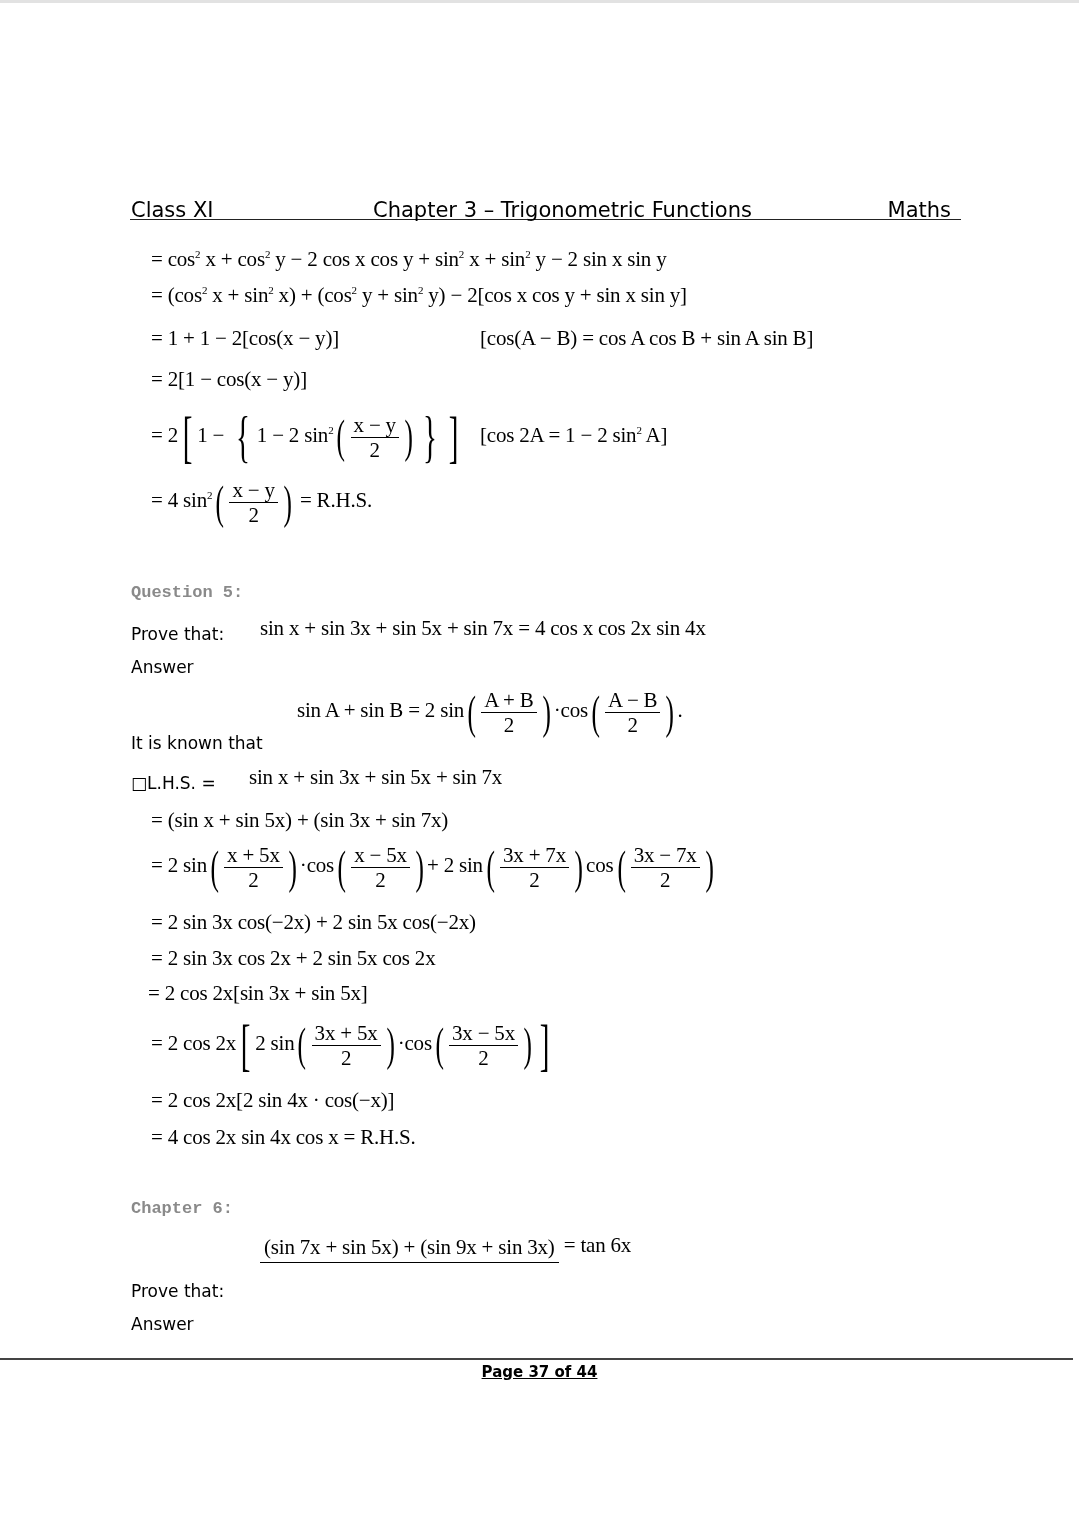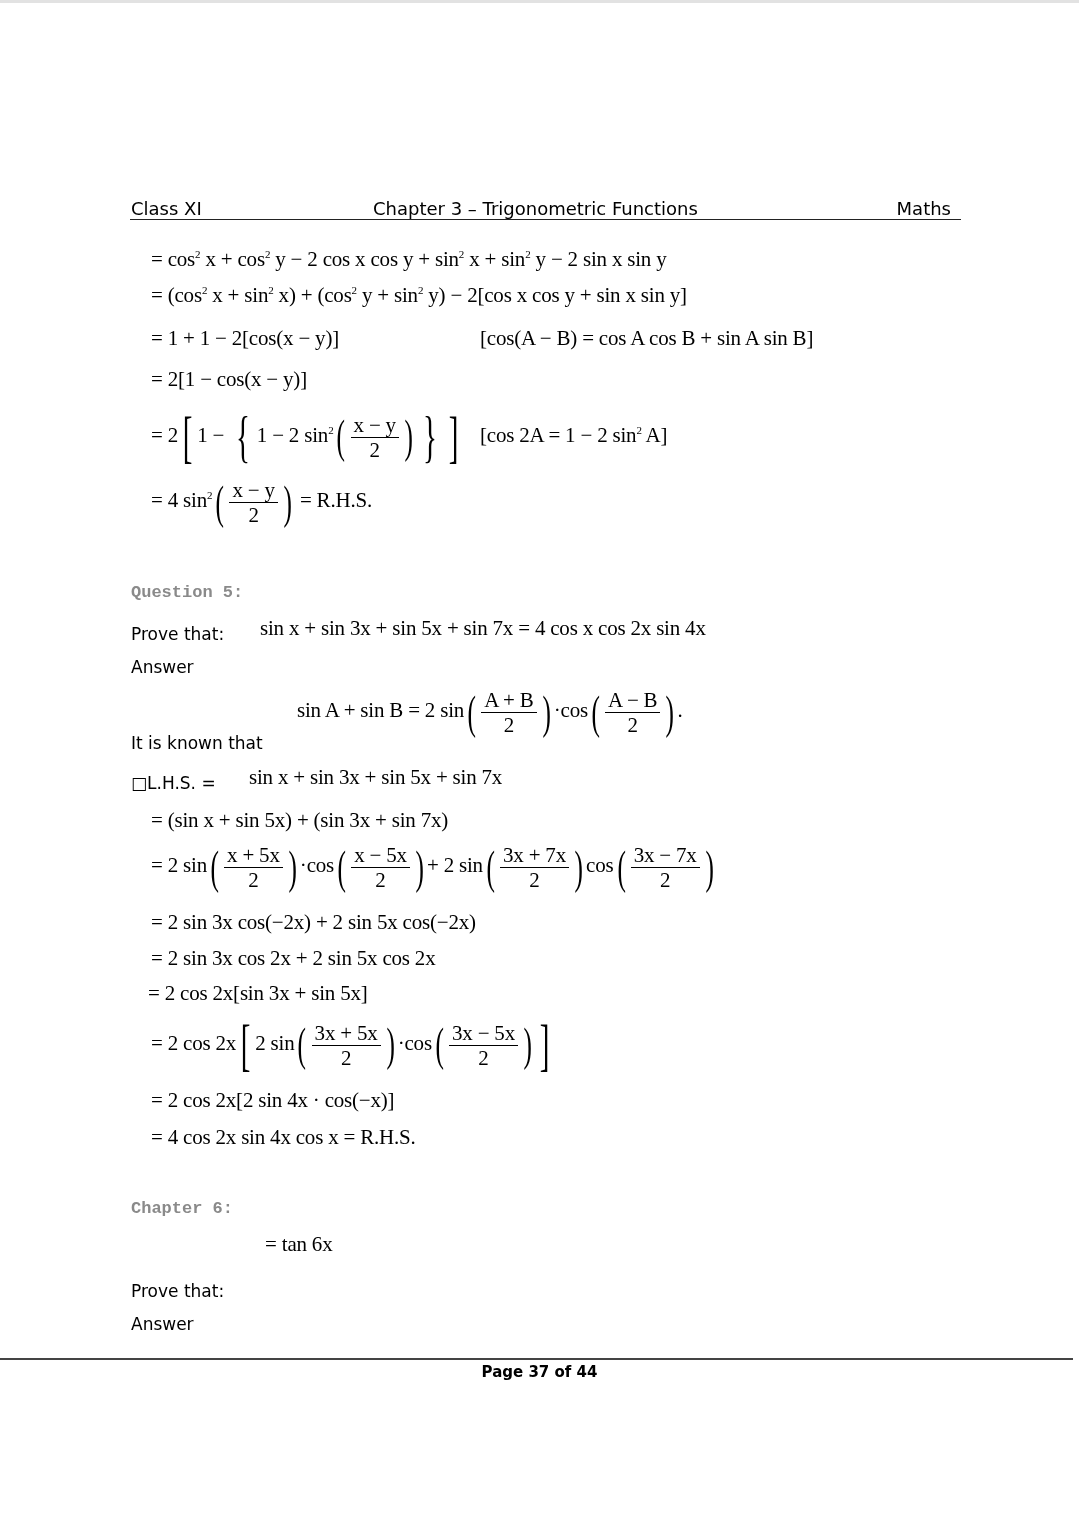--- a/index.html
+++ b/index.html
@@ -1,33 +1,33 @@
 <!DOCTYPE html>
 <html><head>
 <meta charset="utf-8">
 <style>
   html, body { margin:0; padding:0; }
   body { width:1079px; height:1528px; background:#fff; position:relative; overflow:hidden; color:#000; }
   .topstrip { position:absolute; left:0; top:0; width:1079px; height:3px; background:#e2e2e2; }
-  .hdr { position:absolute; top:197px; left:130px; width:831px; height:22px; border-bottom:1.5px solid #222; font-family:"DejaVu Sans", sans-serif; font-size:18px; }
+  .hdr { position:absolute; top:197px; left:130px; width:831px; height:22px; border-bottom:1.5px solid #222; font-family:"DejaVu Sans", sans-serif; font-size:21px; }
   .hdr span { position:absolute; top:1px; }
   .m { position:absolute; font-family:"Liberation Serif", serif; font-size:21px; white-space:nowrap; letter-spacing:-0.2px;margin-left:16px; }
   .s { position:absolute; font-family:"DejaVu Sans", sans-serif; font-size:17px; white-space:nowrap; }
   .q { position:absolute; font-family:Liberation Mono, monospace; font-size:17px; font-weight:bold; color:#8a8a8a; }
   sup { font-size:11px; vertical-align:8px; }
   .frac { display:inline-block; vertical-align:middle; text-align:center; margin:0 2px; }
   .frac .n { display:block; border-bottom:1px solid #000; padding:0 3px; line-height:24px; }
   .frac .d { display:block; line-height:24px; }
   .bp { display:inline-block; font-size:46px; line-height:46px; vertical-align:middle; transform:scaleX(0.55); font-weight:100; }
   .bb { display:inline-block; font-size:58px; line-height:58px; vertical-align:middle; transform:scaleX(0.5); font-weight:100; }
   .bigfrac { display:inline-block; vertical-align:middle; text-align:center; }
   .bigfrac .n { display:block; border-bottom:1px solid #000; padding:0 4px; line-height:30px; }
   .bigfrac .d { display:block; line-height:30px; }
   .footline { position:absolute; left:0; top:1358px; width:1073px; height:2px; background:#444; }
-  .foot { position:absolute; top:1363px; left:0; width:1079px; text-align:center; font-family:"DejaVu Sans", sans-serif; font-size:15px; font-weight:bold; }
+  .foot { position:absolute; top:1363px; left:0; width:1079px; text-align:center; font-family:"DejaVu Sans", sans-serif; font-size:15px; font-weight:bold;text-decoration:underline; }
 </style>
 </head>
 <body>
 
 <div class="topstrip"></div>
 
 <div class="hdr">
   <span style="left:1px">Class XI</span>
   <span style="left:243px">Chapter 3 – Trigonometric Functions</span>
   <span style="right:10px">Maths</span>
@@ -56,19 +56,19 @@
 <div class="m" style="left:135px;top:910px">= 2 sin 3x cos(−2x) + 2 sin 5x cos(−2x)</div>
 <div class="m" style="left:135px;top:946px">= 2 sin 3x cos 2x + 2 sin 5x cos 2x</div>
 <div class="m" style="left:132px;top:981px">= 2 cos 2x[sin 3x + sin 5x]</div>
 <div class="m" style="left:135px;top:1016px">= 2 cos 2x<span class="bb">[</span>2 sin<span class="bp">(</span><span class="frac"><span class="n">3x + 5x</span><span class="d">2</span></span><span class="bp">)</span>·cos<span class="bp">(</span><span class="frac"><span class="n">3x − 5x</span><span class="d">2</span></span><span class="bp">)</span><span class="bb">]</span></div>
 <div class="m" style="left:135px;top:1088px">= 2 cos 2x[2 sin 4x · cos(−x)]</div>
 <div class="m" style="left:135px;top:1125px">= 4 cos 2x sin 4x cos x = R.H.S.</div>
 
 <div class="q" style="left:131px;top:1199px">Chapter 6:</div>
 <div class="s" style="left:131px;top:1281px">Prove that:</div>
 <div class="m" style="left:244px;top:1232px">
-  <span class="bigfrac"></span>
+  <span class="bigfrac"><span class="n">(sin 7x + sin 5x) + (sin 9x + sin 3x)</span></span>
   <span>= tan 6x</span>
 </div>
 <div class="s" style="left:131px;top:1314px">Answer</div>
 
 <div class="footline"></div>
 <div class="foot">Page 37 of 44</div>
 
 </body></html>

